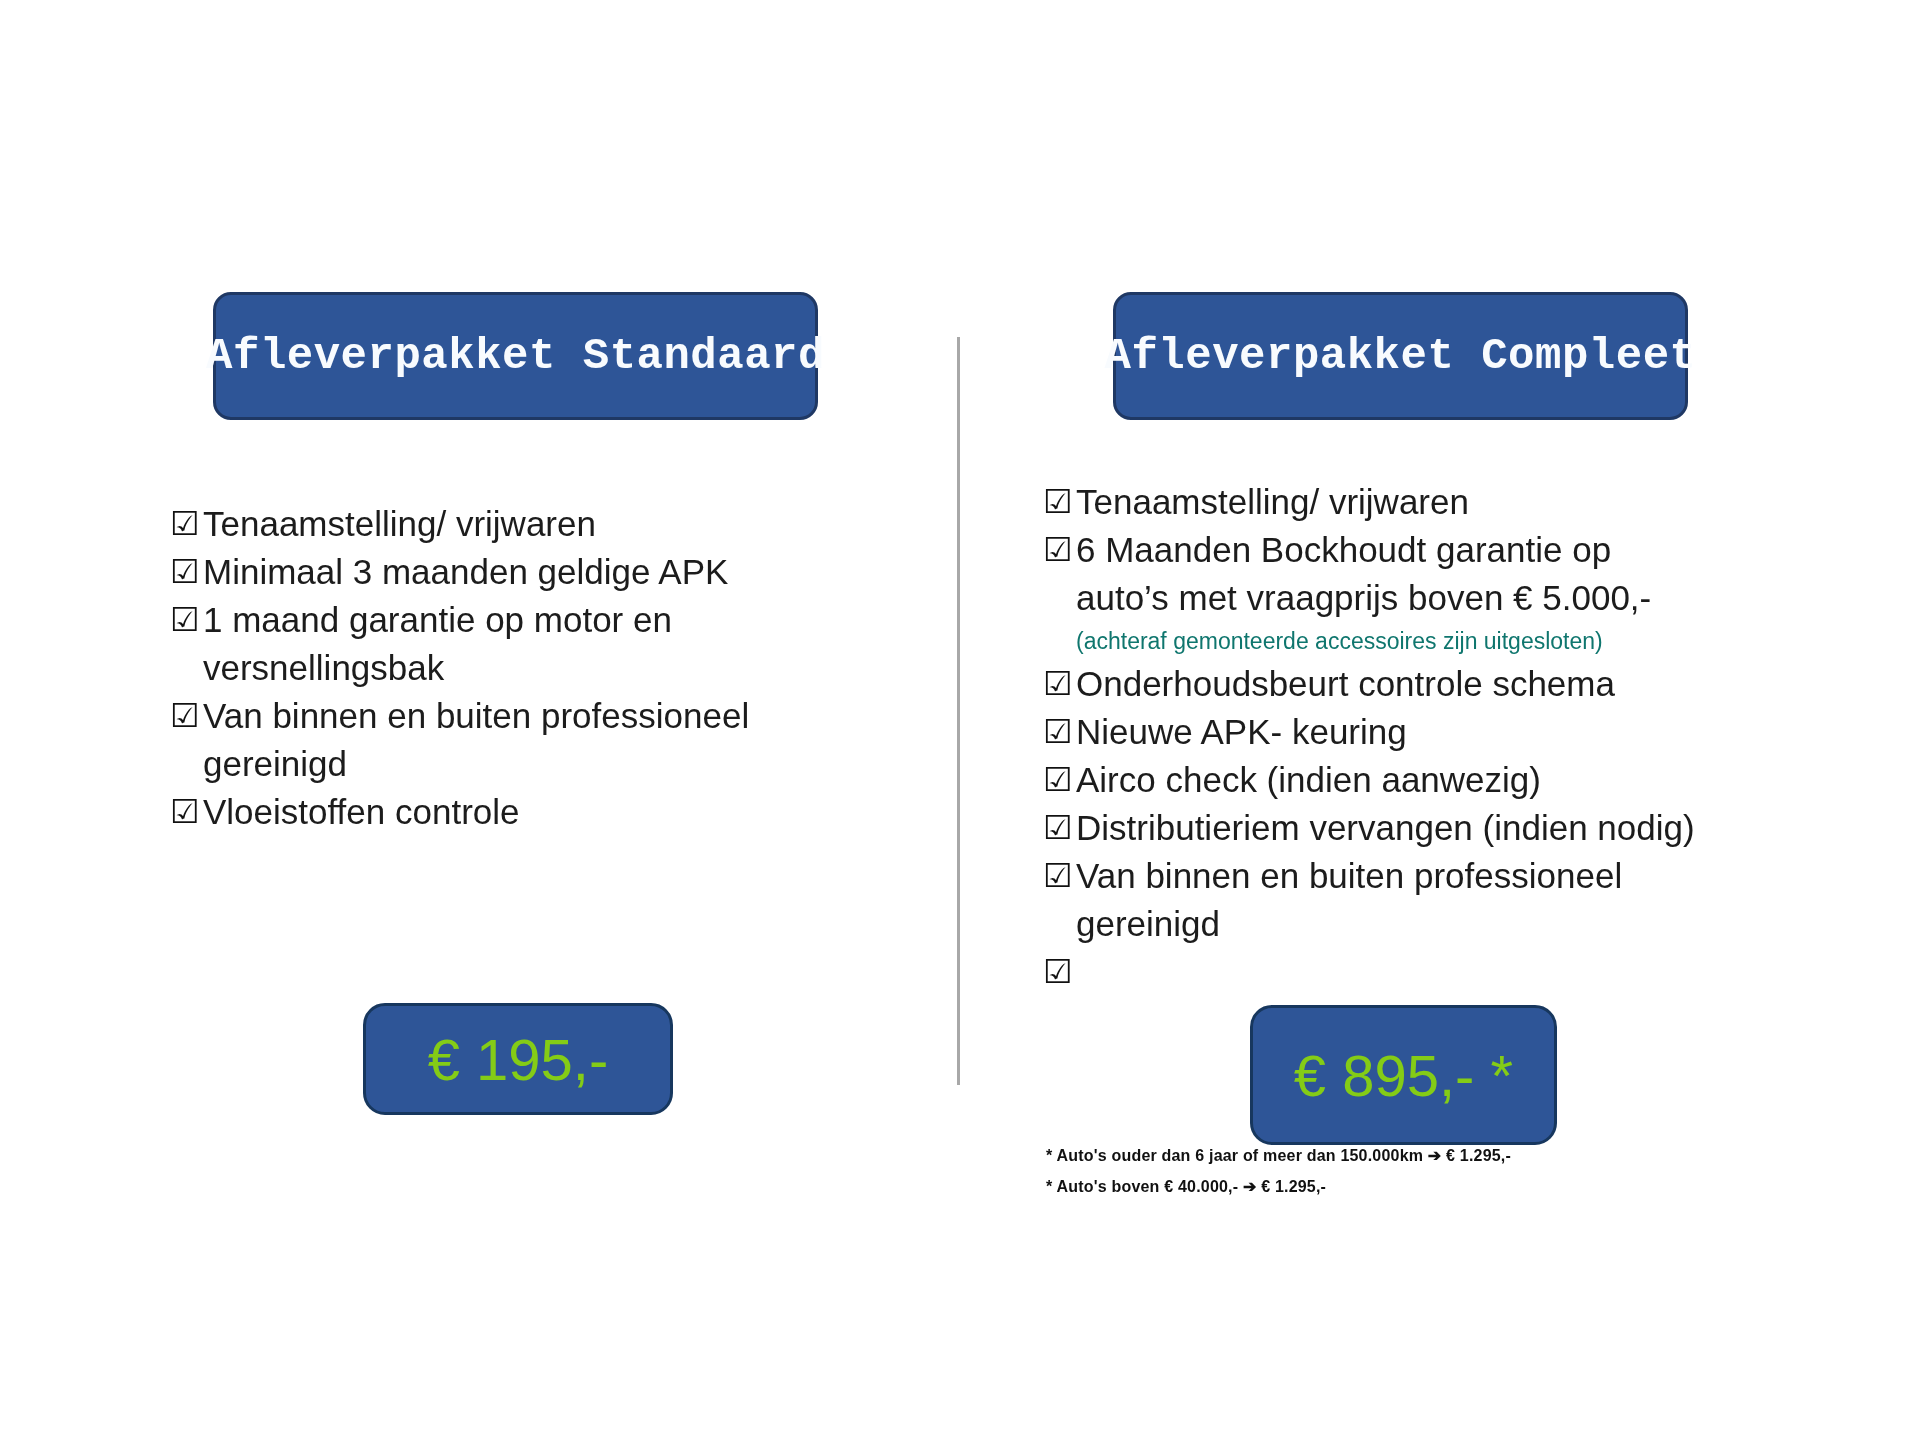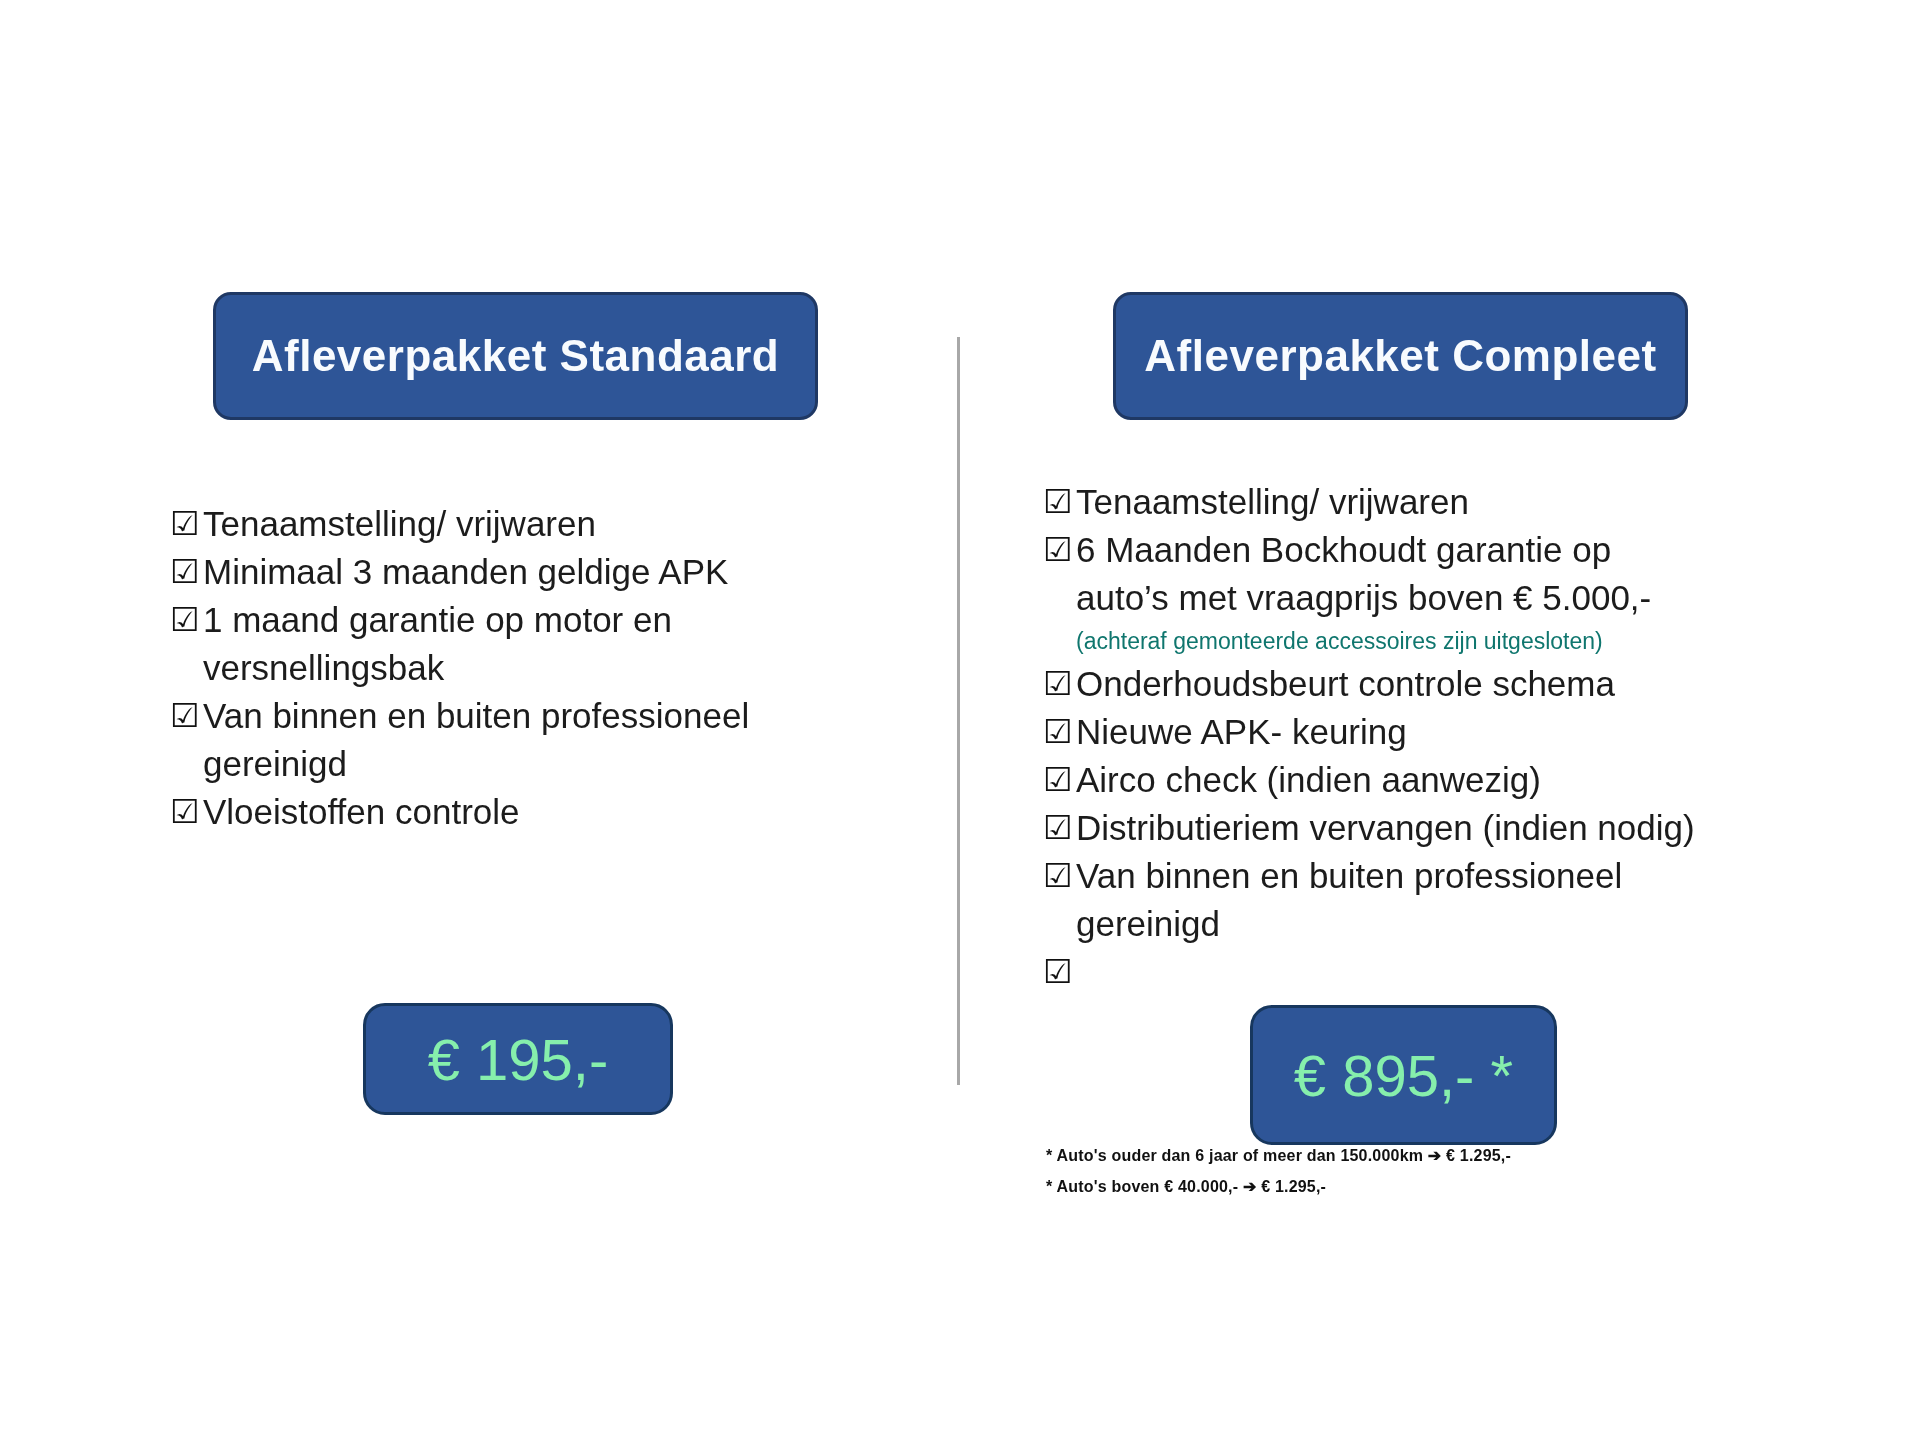--- a/index.html
+++ b/index.html
@@ -19,20 +19,21 @@
   
   .hdr-box {
     position: absolute;
     background: #2e5597;
     border: 3px solid #1f3864;
     border-radius: 18px;
     display: flex;
     align-items: center;
     justify-content: center;
     box-sizing: border-box;
+    font-family: Liberation Mono, monospace;
   }
   .hdr-box .hdr-label {
     color: #f8fbfe;
     font-size: 44px;
     font-weight: bold;
     letter-spacing: 0.5px;
     white-space: nowrap;
   }
   .hdr-left  { left: 213px; top: 292px; width: 605px; height: 128px; }
   .hdr-right { left: 1113px; top: 292px; width: 575px; height: 128px; }
@@ -80,21 +81,21 @@
     position: absolute;
     background: #2e5597;
     border: 3px solid #17375e;
     border-radius: 22px;
     display: flex;
     align-items: center;
     justify-content: center;
     box-sizing: border-box;
   }
   .price-box .price-label {
-    color: #86efac;
+    color: #84cc16;
     font-size: 58px;
     font-weight: normal;
     white-space: nowrap;
   }
   .price-left  { left: 363px;  top: 1003px; width: 310px; height: 112px; }
   .price-right { left: 1250px; top: 1005px; width: 307px; height: 140px; }
 
   
   .footnotes {
     position: absolute;

